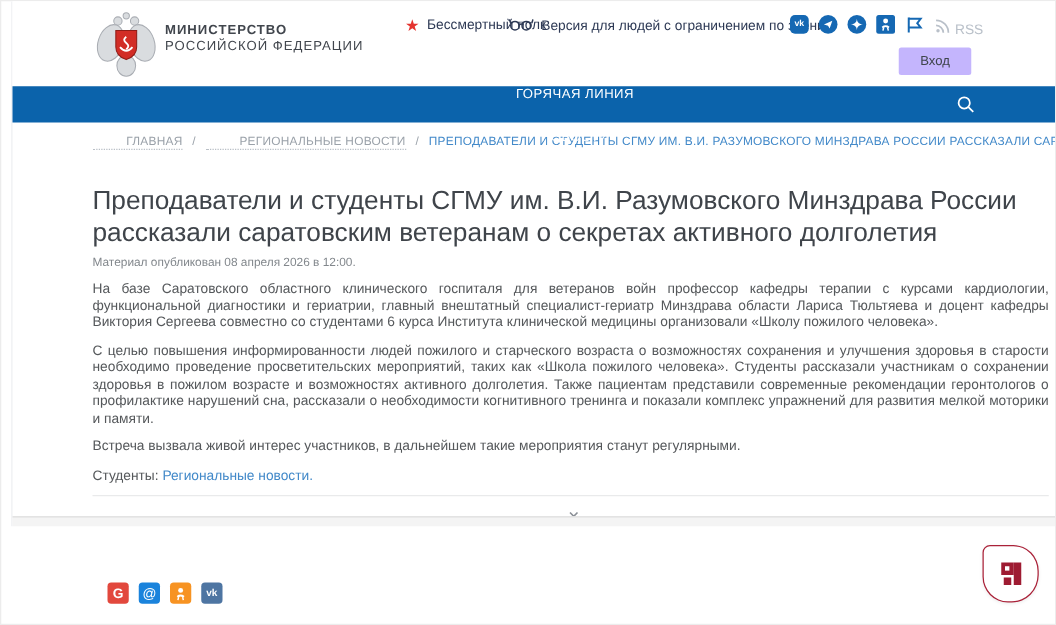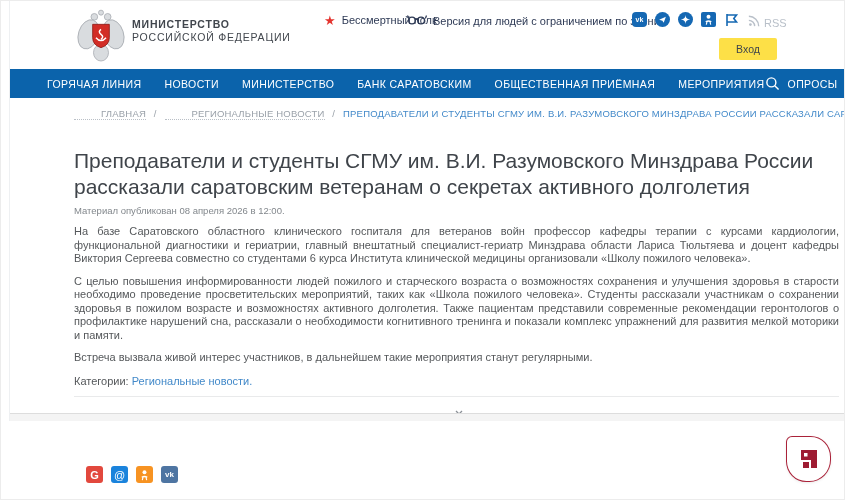--- a/index.html
+++ b/index.html
@@ -21,26 +21,26 @@
   .polk .star { color:#e4342f; font-size:13px; line-height:11px; }
   .access { left:397px; }
   .soc-row { position:absolute; left:622px; top:11px; display:flex; gap:8px; align-items:center; }
   .soc { width:15px; height:15px; background:#1568b3; color:#fff; display:flex;
     align-items:center; justify-content:center; font-size:7px; font-weight:bold; cursor:pointer; }
   .soc.sq { border-radius:4px; } .soc.ci { border-radius:50%; } .soc.sq2 { border-radius:2px; }
   .soc.outline { background:transparent; }
   .rss { position:absolute; left:738px; top:14px; display:flex; gap:4px; align-items:flex-end;
     color:#b9c0c9; font-size:11px; cursor:pointer; }
   .login-btn { position:absolute; left:709px; top:37px; width:58px; height:22px;
-    background:#fde047; border:none; color:#3f454c; font-size:10.5px;
+    background:#c4b5fd; border:none; color:#3f454c; font-size:10.5px;
     font-family:inherit; cursor:pointer; border-radius:2px; }
 
   
   .nav { position:relative; height:29px; background:#0b63ab; display:flex; align-items:center;
-    padding-left:37px; gap:23px; }
+    padding-left:64px; gap:23px;flex-direction:column; }
   .nav-item { color:#fff; font-size:10.5px; letter-spacing:0.4px; white-space:nowrap; cursor:pointer; }
   .nav-search { position:absolute; right:66px; top:7px; cursor:pointer; }
 
   
   .breadcrumb { padding:10px 8px 7px 64px; font-size:9.5px; letter-spacing:0.2px;
     white-space:nowrap; overflow:hidden; }
   .bc-link { color:#9aa1a9; border-bottom:1px dotted #b9bfc6; cursor:pointer;padding-left:27px; }
   .bc-sep { color:#9aa1a9; margin:0 5px; }
   .bc-cur { color:#4289c9; cursor:pointer; }
 
@@ -186,21 +186,21 @@
 
   <div class="article">
     <h1 class="title">Преподаватели и студенты СГМУ им. В.И. Разумовского Минздрава России рассказали саратовским ветеранам о секретах активного долголетия</h1>
     <div class="pub-date">Материал опубликован 08 апреля 2026 в 12:00.</div>
 
     <p class="body-p">На базе Саратовского областного клинического госпиталя для ветеранов войн профессор кафедры терапии с курсами кардиологии, функциональной диагностики и гериатрии, главный внештатный специалист-гериатр Минздрава области Лариса Тюльтяева и доцент кафедры Виктория Сергеева совместно со студентами 6 курса Института клинической медицины организовали «Школу пожилого человека».</p>
     <p class="body-p">С целью повышения информированности людей пожилого и старческого возраста о возможностях сохранения и улучшения здоровья в старости необходимо проведение просветительских мероприятий, таких как «Школа пожилого человека». Студенты рассказали участникам о сохранении здоровья в пожилом возрасте и возможностях активного долголетия. Также пациентам представили современные рекомендации геронтологов о профилактике нарушений сна, рассказали о необходимости когнитивного тренинга и показали комплекс упражнений для развития мелкой моторики и памяти.</p>
     <p class="body-p last">Встреча вызвала живой интерес участников, в дальнейшем такие мероприятия станут регулярными.</p>
 
     <div class="cats">
-      <span>Категории:</span>
+      <span>Студенты:</span>
       <a>Региональные новости.</a>
     </div>
 
     <hr class="divider">
 
     <div class="downloads">
       <span><svg width="8" height="5" viewBox="0 0 8 5" fill="none" stroke="#8b9097" stroke-width="1.3">
             <path d="M1 1 L4 4 L7 1"></path>
           </svg></span>
     </div>

